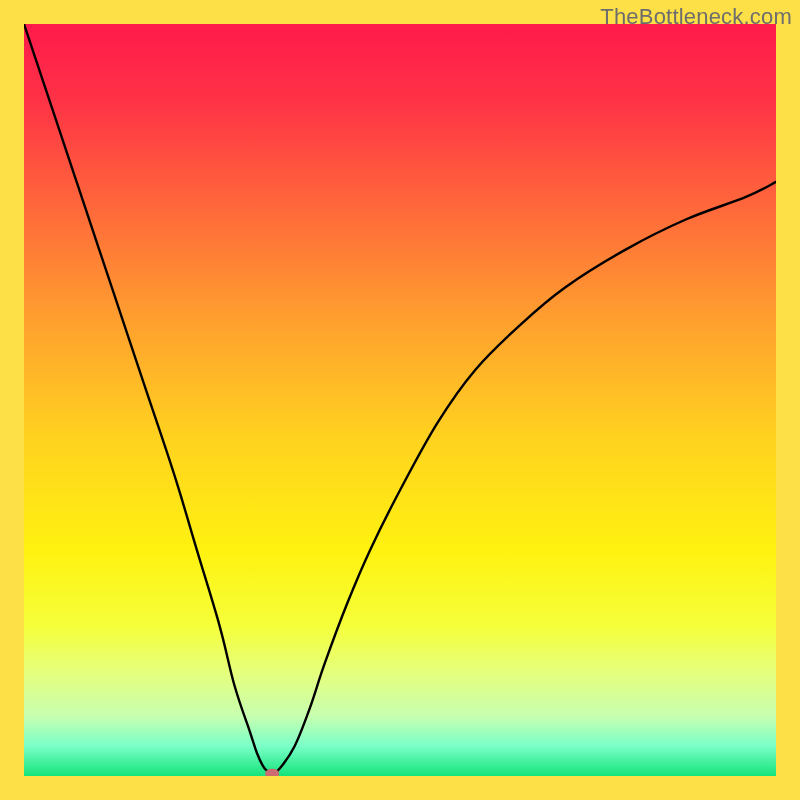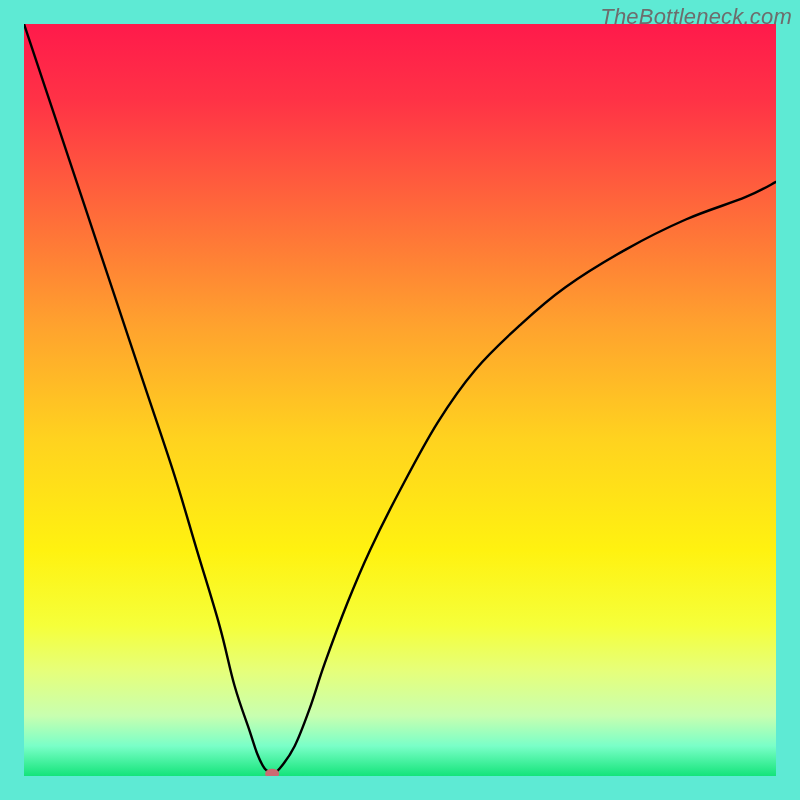--- a/index.html
+++ b/index.html
@@ -7,22 +7,21 @@
     padding: 0;
     width: 800px;
     height: 800px;
     overflow: hidden;
     background: #000;
     font-family: Arial, Helvetica, sans-serif;
   }
   .frame {
     position: absolute;
     inset: 0;
-    background: #5eead4;
-    font-style: italic;
+    background: #fde047;
   }
   .plot {
     position: absolute;
     
     left: 24px;
     top: 24px;
     width: 752px;
     height: 752px;
     overflow: hidden;
   }

